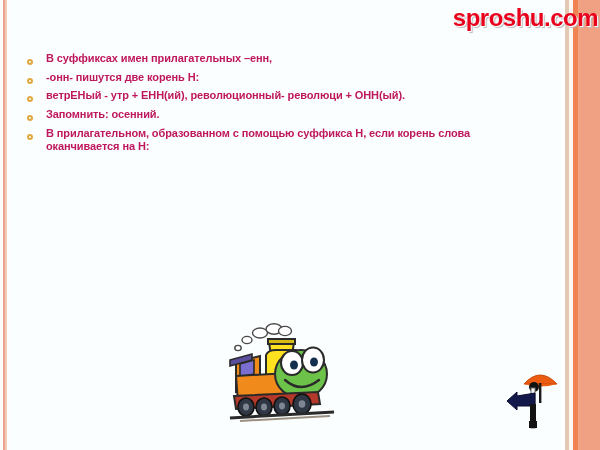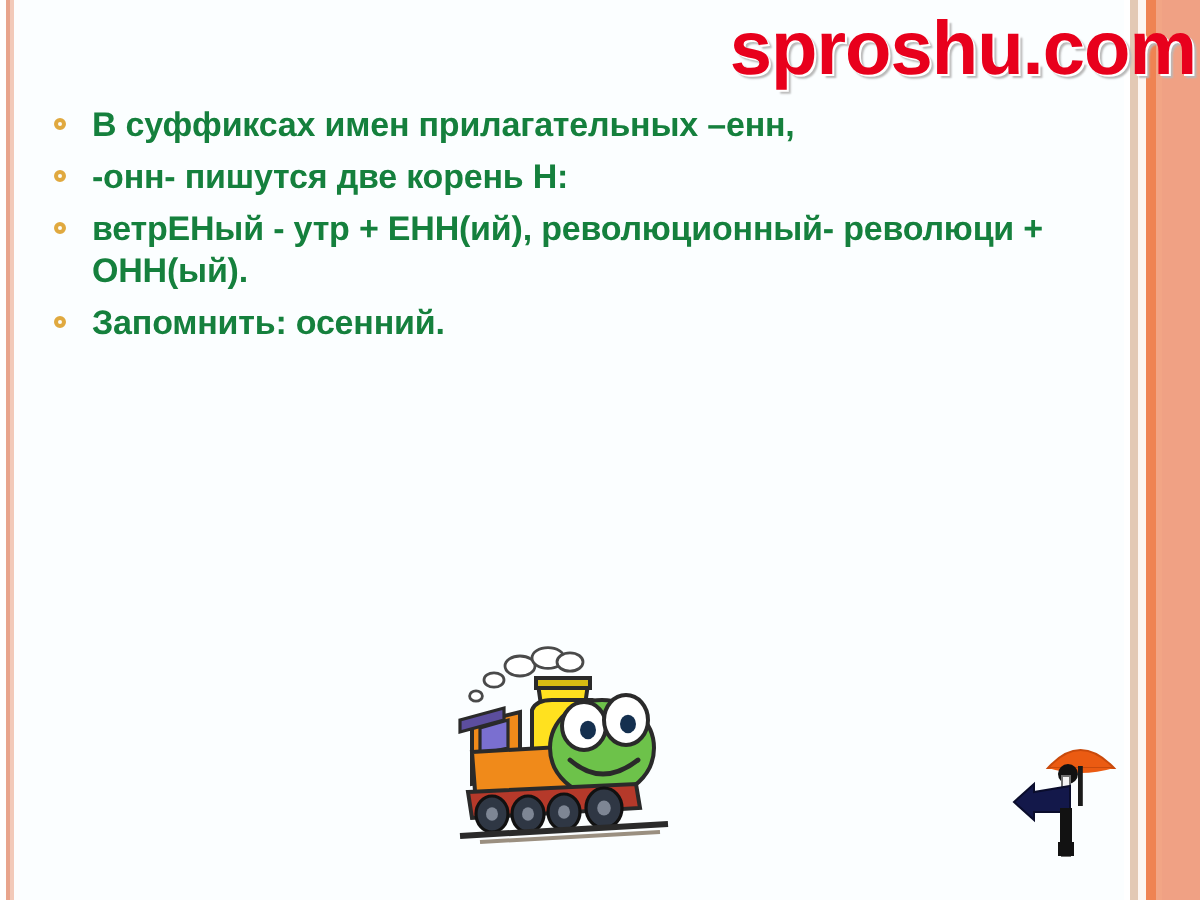--- a/index.html
+++ b/index.html
@@ -40,21 +40,21 @@
   .band-r4 { left: 573px; width: 5px;  background: #ef8352; }
   .band-r5 { left: 578px; width: 3px;  background: #f2a585; }
   .band-r6 { left: 581px; width: 19px; background: #f0a184; }
 
   
   #watermark {
     position: absolute;
     top: 4px;
     right: 2px;
     font-family: "Liberation Sans", sans-serif;
-    font-size: 38px;
+    font-size: 24px;
     font-weight: bold;
     color: #e8001c;
     letter-spacing: -0.5px;
     text-shadow: 1px 1px 0 #ffffff, 2px 2px 1px #b9b9b9;
     white-space: nowrap;
     z-index: 5;
   }
 
   
   #bullet-list {
@@ -64,24 +64,24 @@
     width: 505px;
     margin: 0;
     padding: 0;
     list-style: none;
   }
   .bullet-item {
     position: relative;
     padding-left: 20px;
     margin-bottom: 5px;
     font-family: "Liberation Sans", sans-serif;
-    font-size: 17px;
+    font-size: 11px;
     font-weight: bold;
     line-height: 1.24;
-    color: #15803d;
+    color: #be185d;
     letter-spacing: -0.1px;
   }
   .bullet-marker {
     position: absolute;
     left: 1px;
     top: 7px;
     width: 6px;
     height: 6px;
     border: 2px solid #e0a93f;
     border-radius: 50%;
@@ -135,20 +135,24 @@
       <span class="bullet-marker"></span>
       <span class="bullet-text"> -онн- пишутся две корень Н:</span>
     </li>
     <li class="bullet-item">
       <span class="bullet-marker"></span>
       <span class="bullet-text">ветрЕНый - утр + ЕНН(ий), революционный- революци + ОНН(ый).</span>
     </li>
     <li class="bullet-item">
       <span class="bullet-marker"></span>
       <span class="bullet-text">Запомнить: осенний.</span>
+    </li>
+    <li class="bullet-item">
+      <span class="bullet-marker"></span>
+      <span class="bullet-text">В прилагательном, образованном с помощью суффикса Н, если корень слова оканчивается на Н:</span>
     </li>
   </ul>
 
   <svg id="train-illustration" viewBox="0 0 128 104">
 
     <g fill="#ffffff" stroke="#4a4a4a" stroke-width="1.4">
       <ellipse cx="16" cy="26" rx="3.2" ry="2.6"></ellipse>
       <ellipse cx="25" cy="18" rx="5" ry="3.6"></ellipse>
       <ellipse cx="38" cy="11" rx="7.5" ry="5"></ellipse>
       <ellipse cx="52" cy="7" rx="8" ry="5.2"></ellipse>

